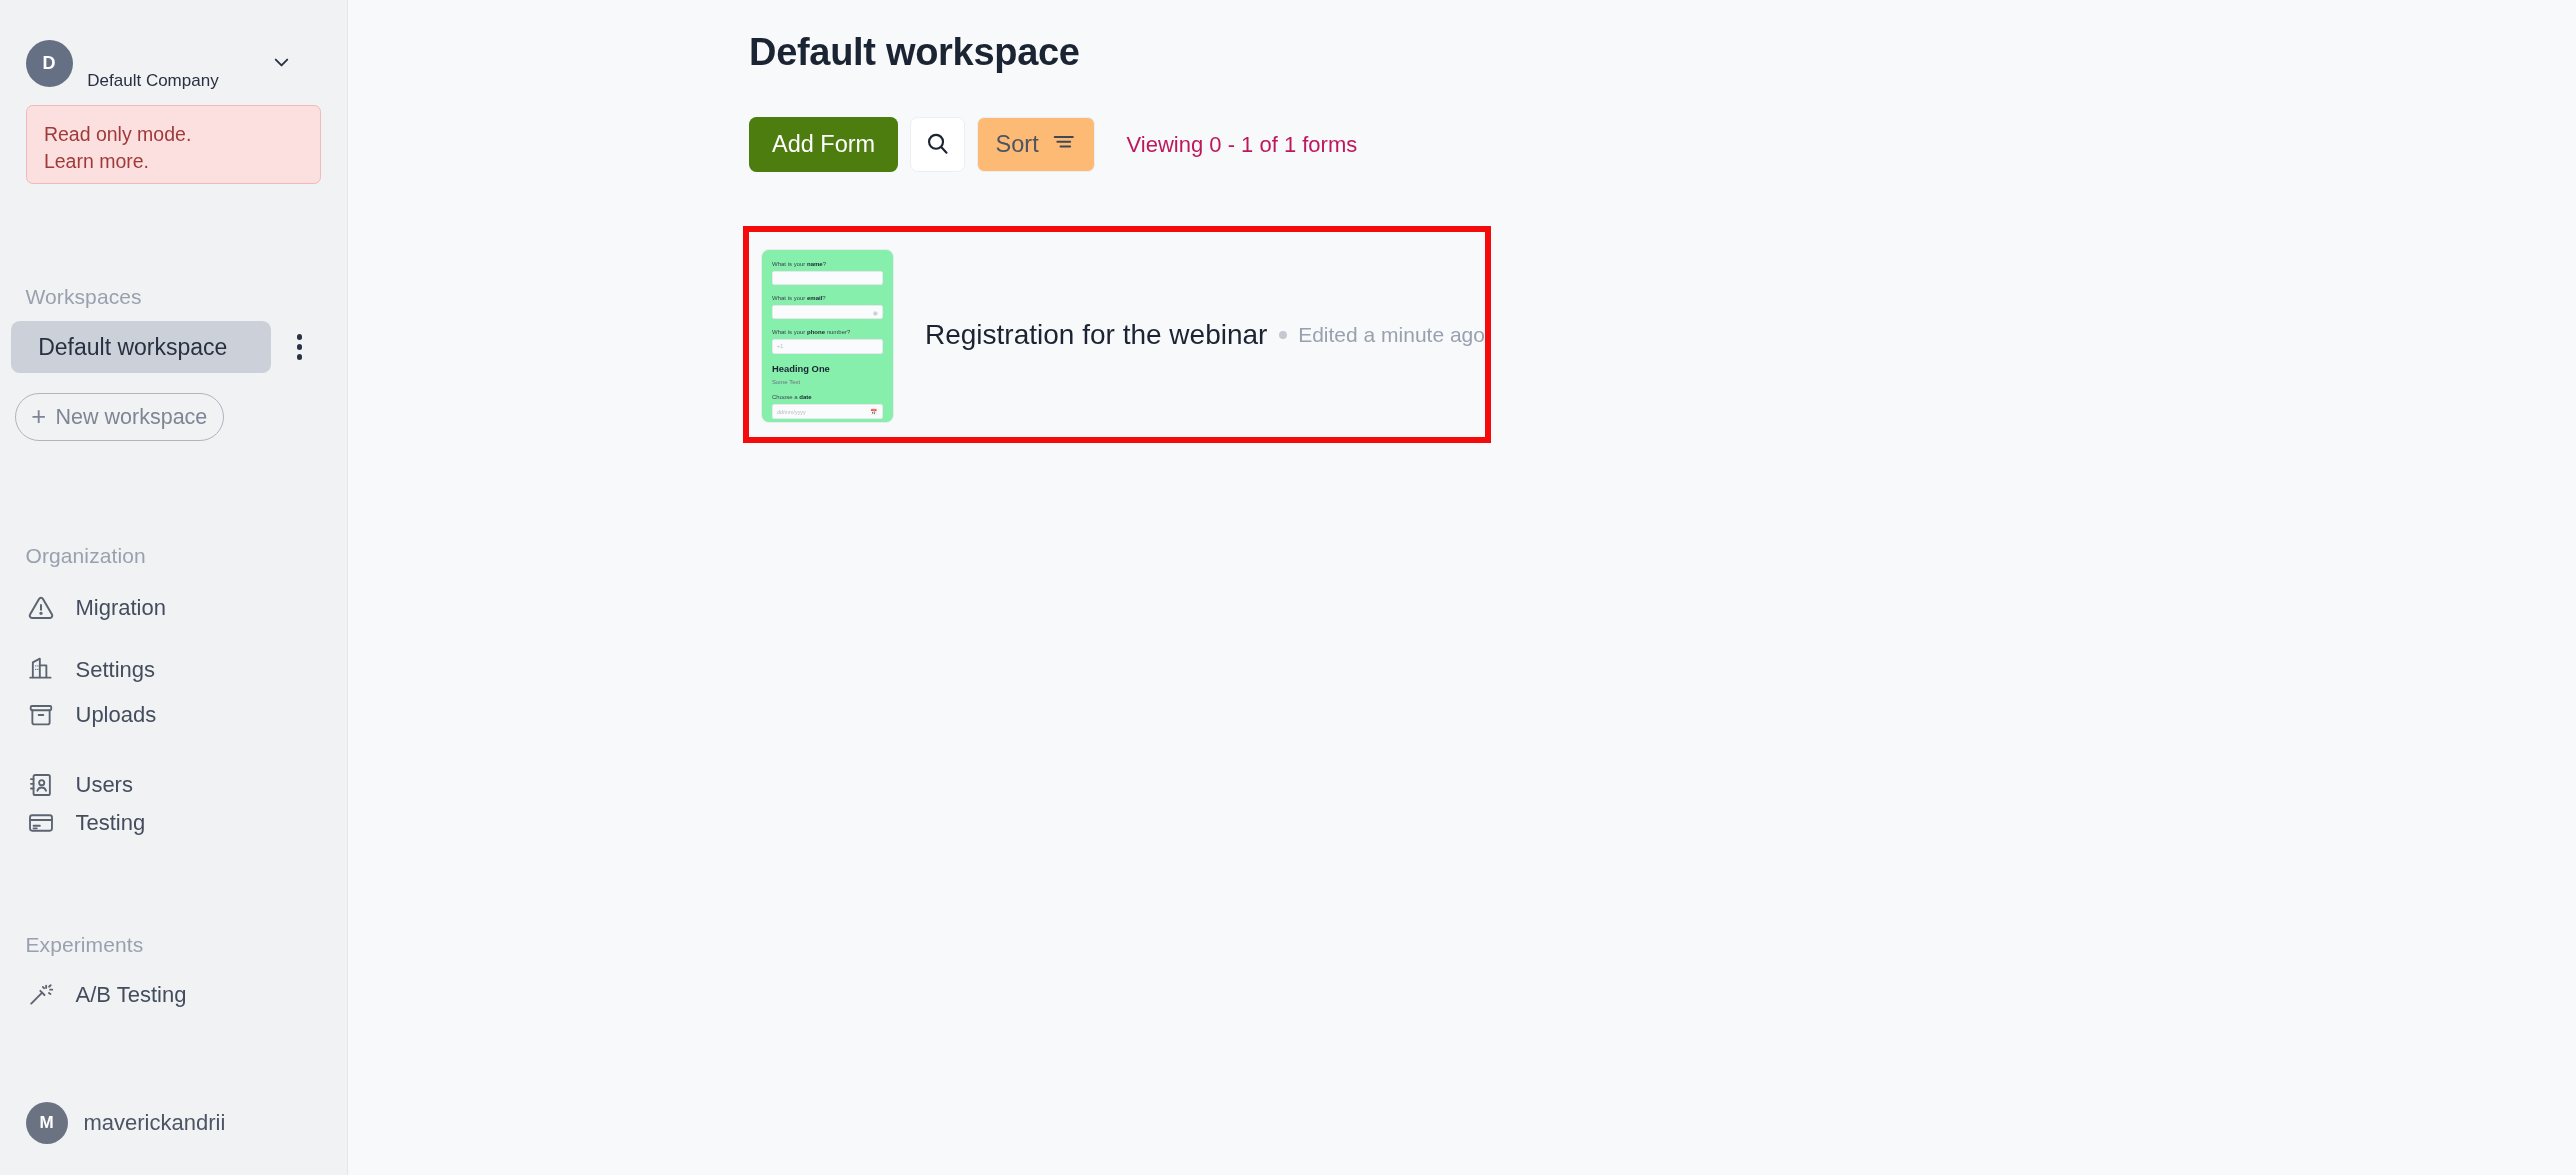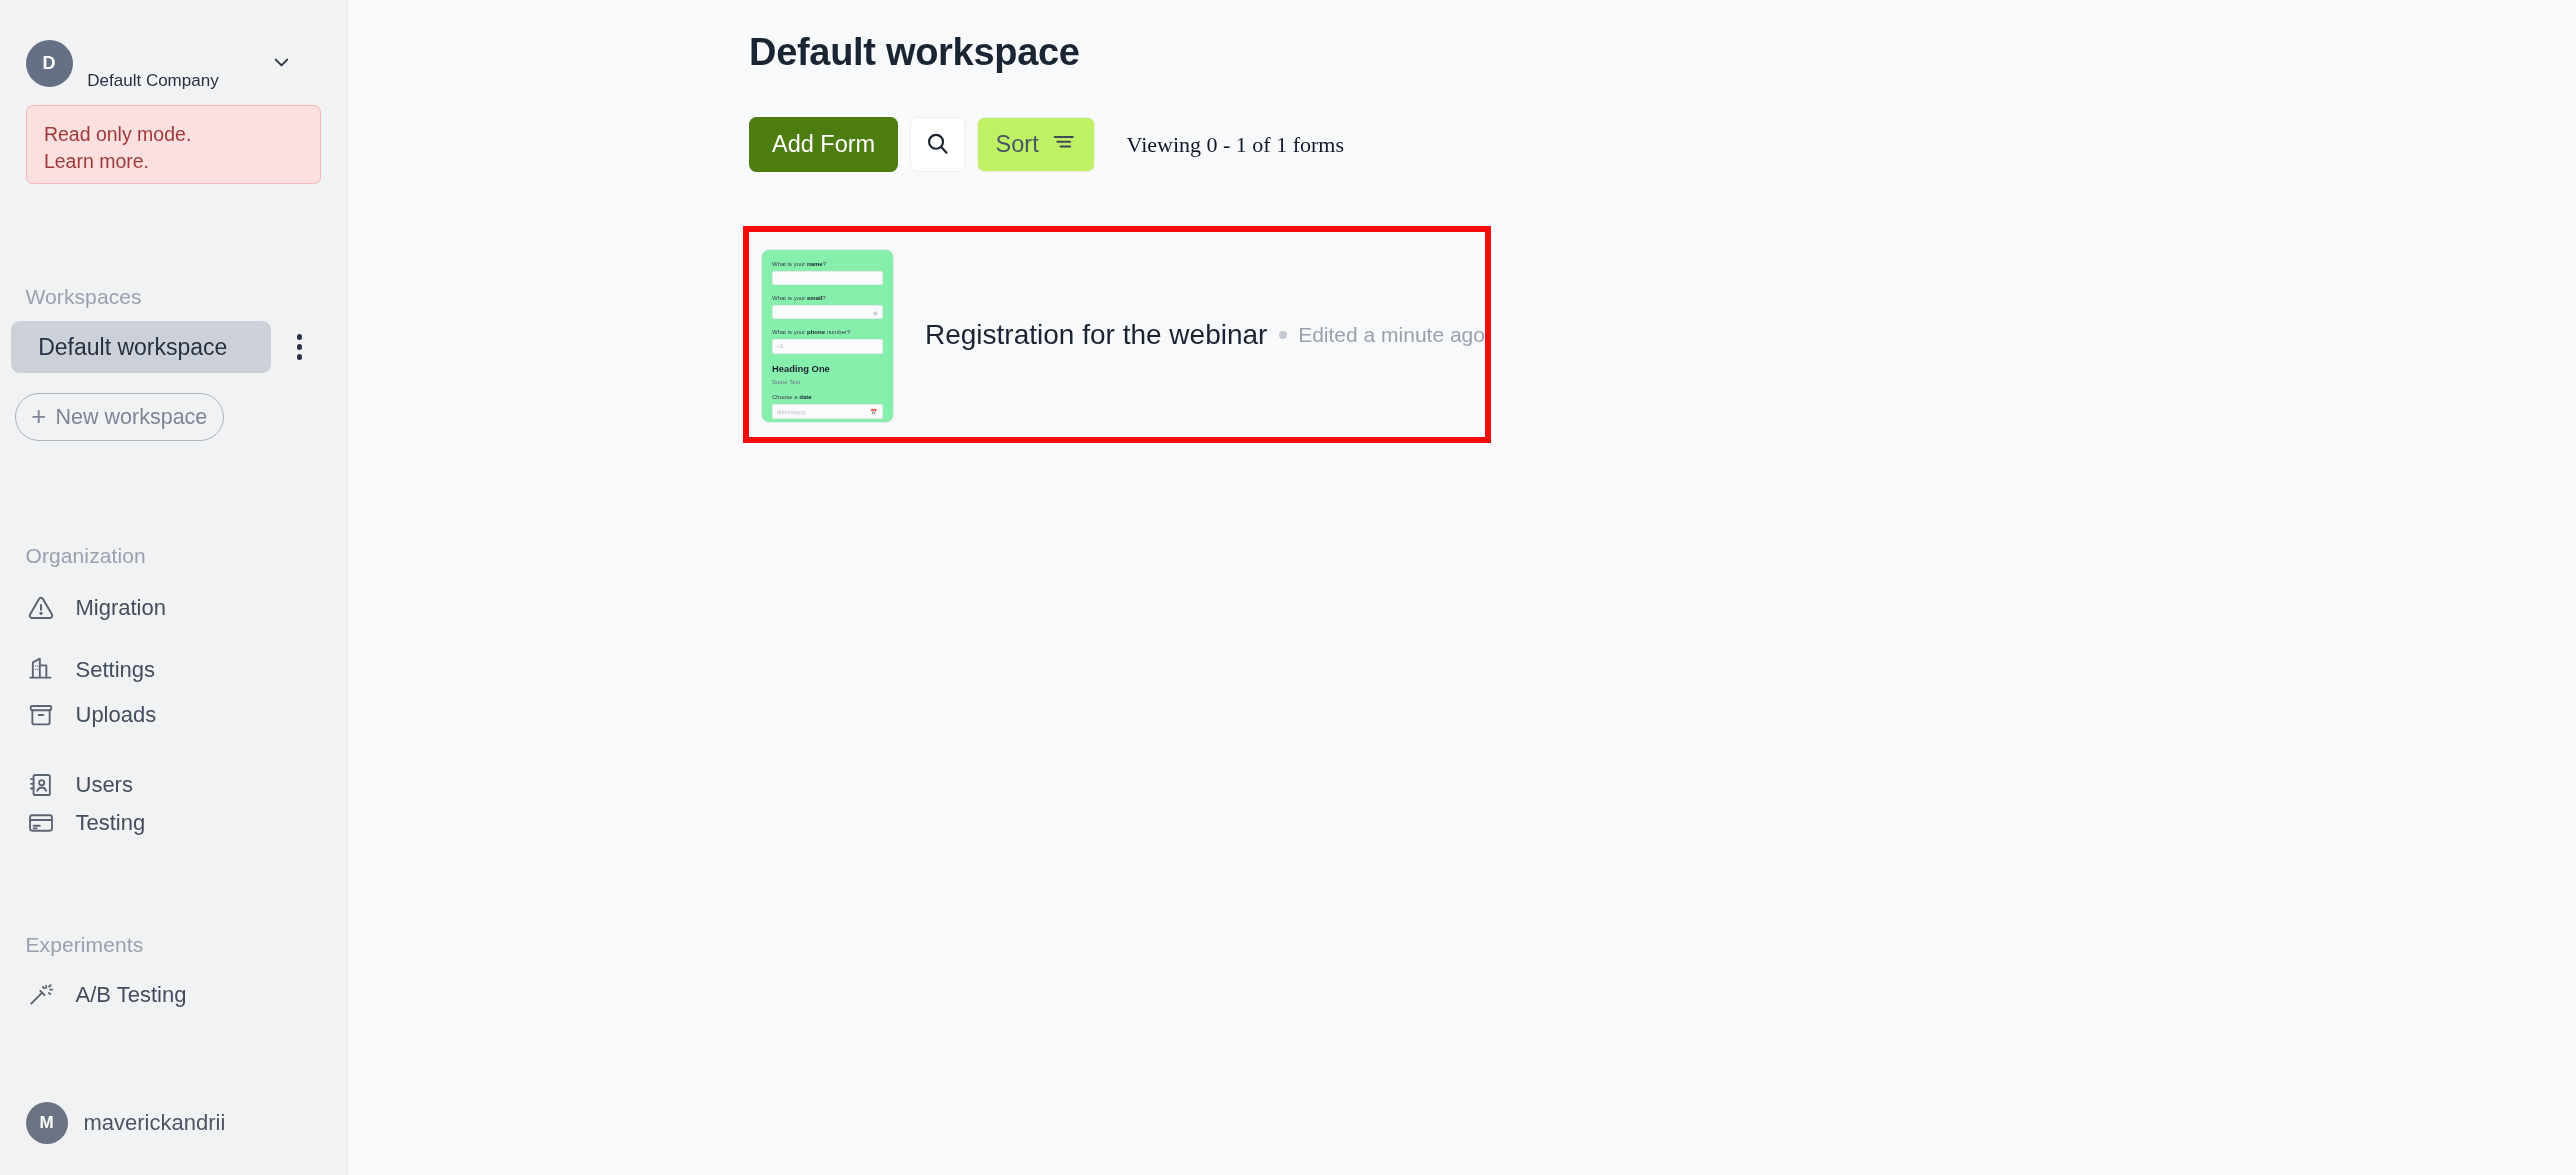--- a/index.html
+++ b/index.html
@@ -130,27 +130,27 @@
     display: flex; align-items: center;
   }
   .btn-icon {
     width: 55px; height: 55px;
     background: #ffffff; border: 1.3px solid #eceef1; border-radius: 7.4px;
     display: flex; align-items: center; justify-content: center;
     cursor: pointer;
   }
   .btn-sort {
     height: 55px; padding: 0 17.4px;
-    background: #bef264; border: 1.3px solid #eceef1; border-radius: 7.4px;
+    background: #fdba74; border: 1.3px solid #eceef1; border-radius: 7.4px;
     display: flex; align-items: center; gap: 12px;
     font-size: 23.5px; color: #4b5563; cursor: pointer;
     font-family: inherit;
   }
   .viewing {
-    margin-left: 20px; font-size: 22px; color: #0f172a; white-space: nowrap; font-family: Liberation Serif, serif;
+    margin-left: 20px; font-size: 22px; color: #be185d; white-space: nowrap;
   }
 
   
   .card-highlight {
     position: absolute; left: 395px; top: 226px;
     width: 748px; height: 217px;
     border: 6px solid #f40b0b;
     background: #f8f9fb;
   }
   .form-card {

